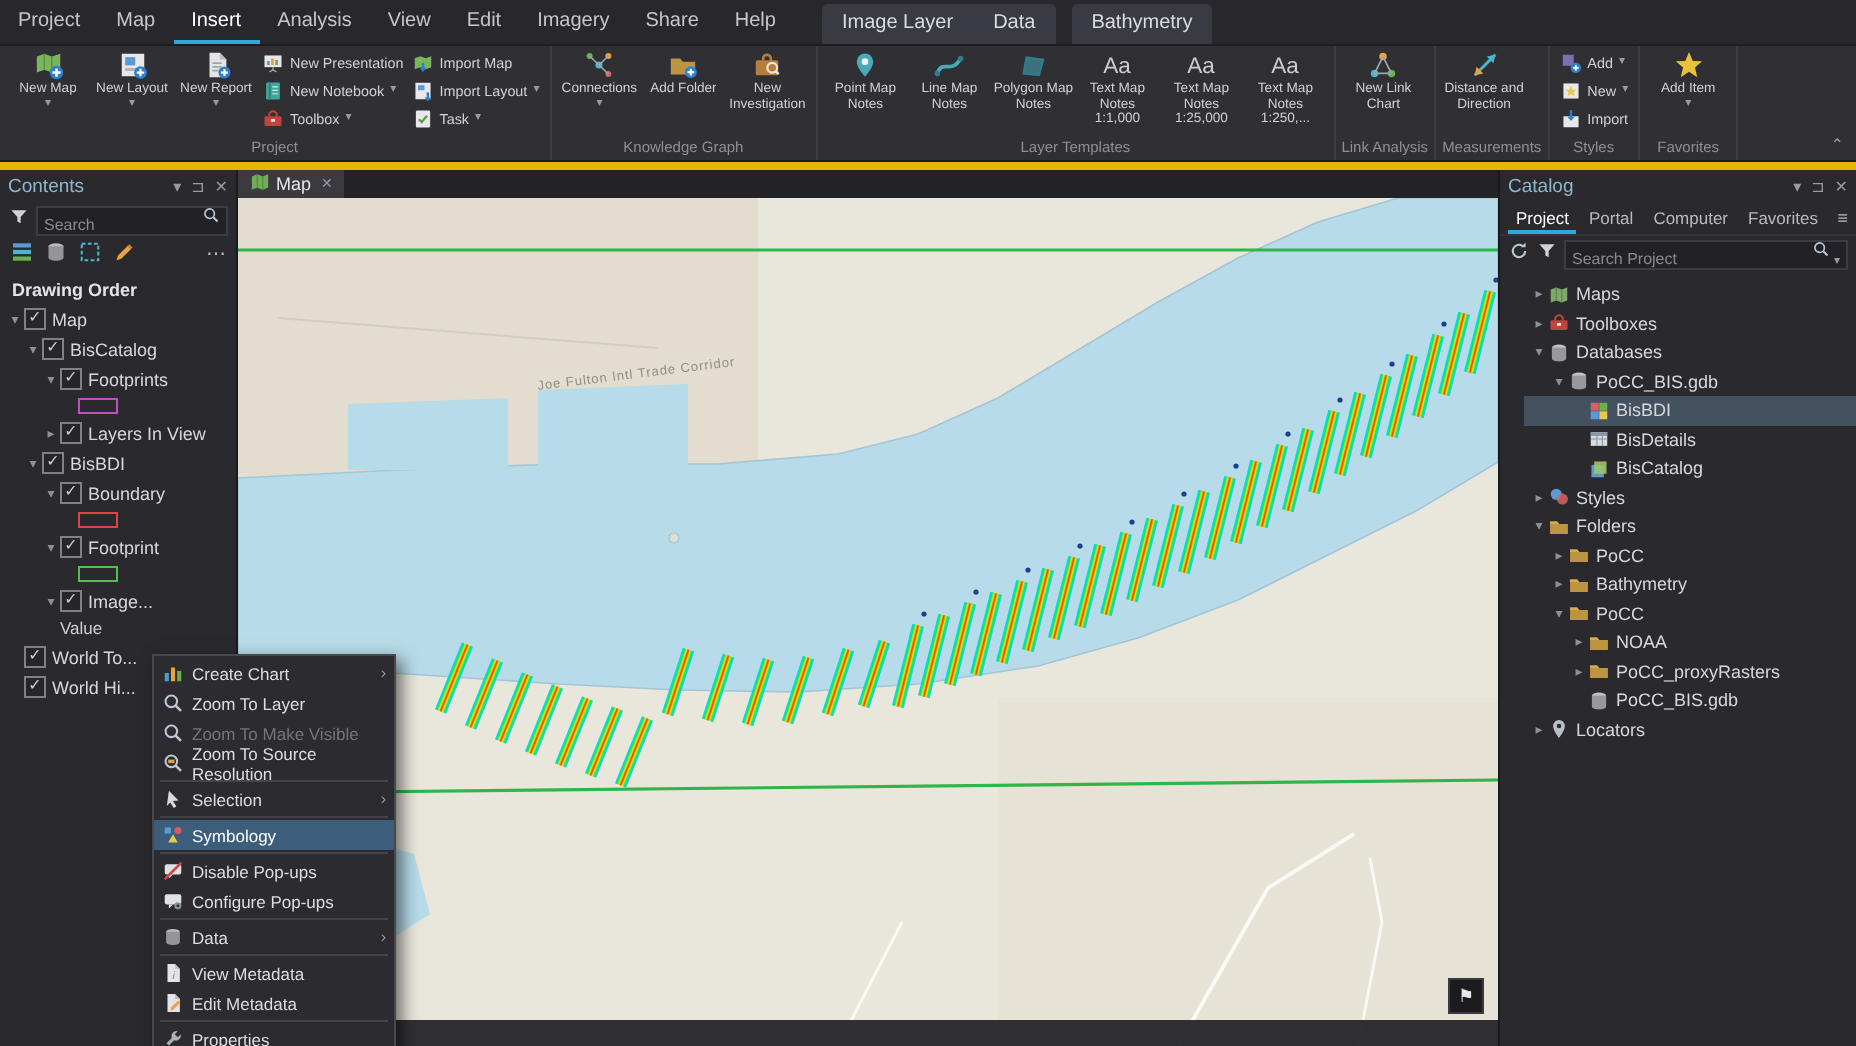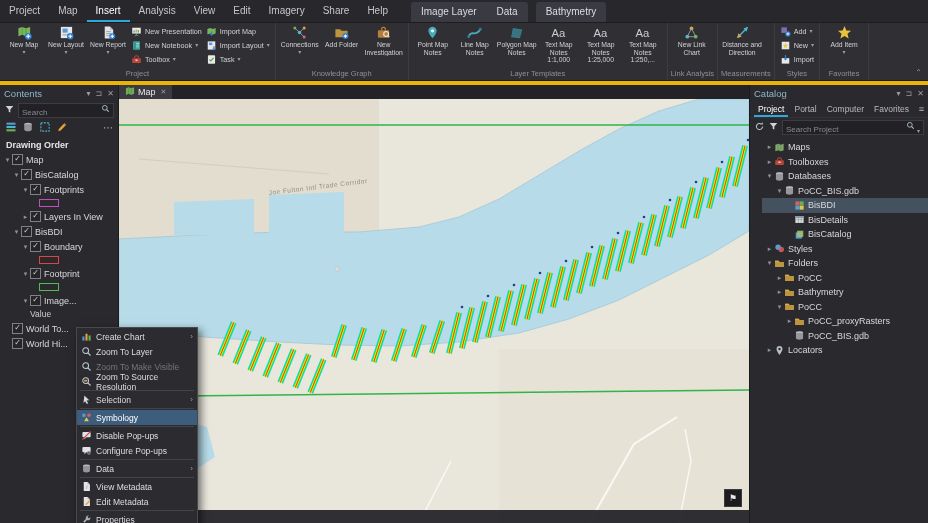--- a/index.html
+++ b/index.html
@@ -800,20 +800,30 @@
           <span>PoCC</span>
         </div>
         <div class="cat-row" style="padding-left: 23px;">
           <span class="exp">▸</span>
           <span class="icn" style="height: 11px; width: 11px;">
             <svg viewBox="0 0 16 16" width="11" height="11">
               <path d="M1.5 4h5.2l1.4 1.8h6.4V13H1.5z" fill="#bd9440"></path>
               <path d="M1.5 4h5.2l1.4 1.8H1.5z" fill="#d4ad52"></path>
             </svg>
           </span>
+          <span>NOAA</span>
+        </div>
+        <div class="cat-row" style="padding-left: 23px;">
+          <span class="exp">▸</span>
+          <span class="icn" style="height: 11px; width: 11px;">
+            <svg viewBox="0 0 16 16" width="11" height="11">
+              <path d="M1.5 4h5.2l1.4 1.8h6.4V13H1.5z" fill="#bd9440"></path>
+              <path d="M1.5 4h5.2l1.4 1.8H1.5z" fill="#d4ad52"></path>
+            </svg>
+          </span>
           <span>PoCC_proxyRasters</span>
         </div>
         <div class="cat-row" style="padding-left: 23px;">
           <span class="exp"></span>
           <span class="icn" style="height: 11px; width: 11px;">
             <svg viewBox="0 0 16 16" width="11" height="11">
               <ellipse cx="8" cy="4" rx="5.2" ry="2.1" fill="#c2c2c8"></ellipse>
               <path d="M2.8 4v8c0 1.2 2.3 2.1 5.2 2.1s5.2-.9 5.2-2.1V4" fill="#97979d"></path>
             </svg>
           </span>

